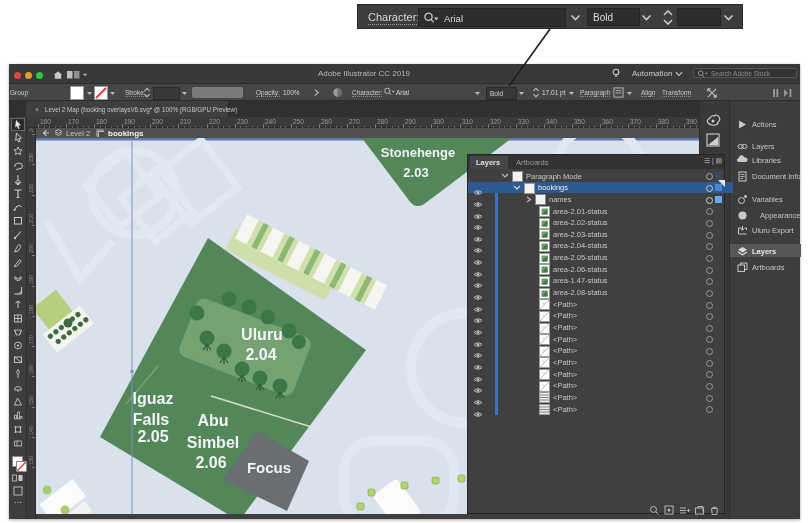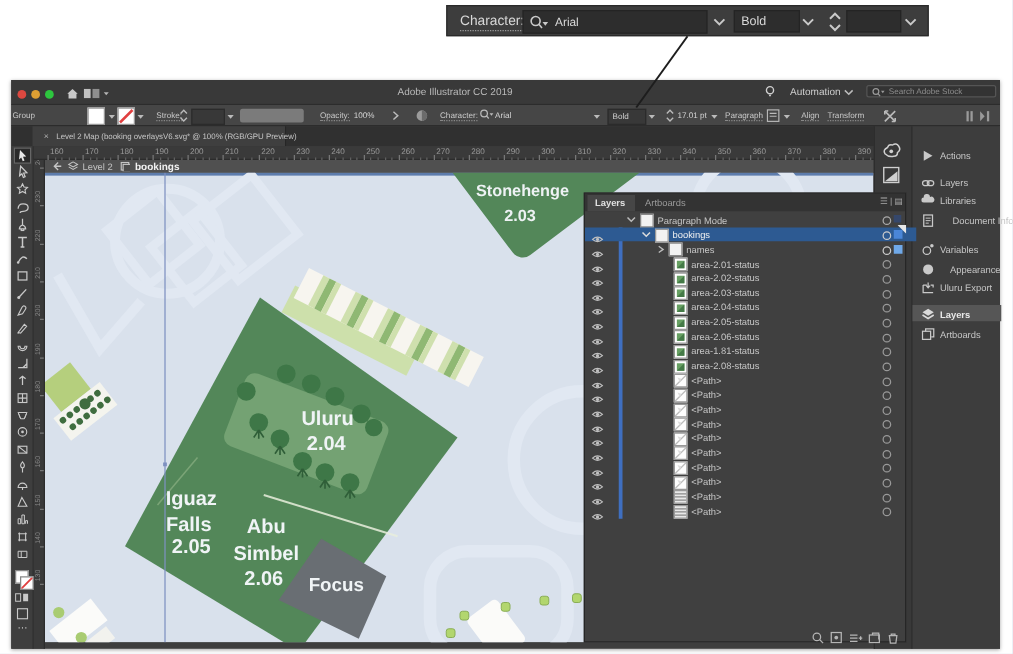--- a/index.html
+++ b/index.html
@@ -599,21 +599,21 @@
       </svg>
       <span class="txt" style="left:22px;top:41px;font-size:7.5px;color:#c5c5c5;">Layers</span>
       <svg class="abs" style="left:7px;top:54px;" width="11" height="11" viewBox="0 0 11 11">
         <path d="M2 7 a2 2 0 0 1 0-4 a2.5 2.5 0 0 1 5-0.5 a2.2 2.2 0 0 1 2 4.5 z" fill="#c9c9c9"></path>
       </svg>
       <span class="txt" style="left:22px;top:55px;font-size:7.5px;color:#c5c5c5;">Libraries</span>
       <svg class="abs" style="left:7px;top:70px;" width="11" height="11" viewBox="0 0 11 11">
         <rect x="2" y="1" width="7" height="9" fill="none" stroke="#c9c9c9" stroke-width="1"></rect>
         <path d="M3.5 3.5 h4 M3.5 5.5 h4 M3.5 7.5 h2.5" stroke="#c9c9c9" stroke-width="0.8"></path>
       </svg>
-      <span class="txt" style="left:32px;top:71px;font-size:7.5px;color:#c5c5c5;text-align:right;">Document Info</span>
+      <span class="txt" style="left:22px;top:71px;font-size:7.5px;color:#c5c5c5;text-align:right;">Document Info</span>
       <svg class="abs" style="left:7px;top:93px;" width="11" height="11" viewBox="0 0 11 11">
         <circle cx="4.5" cy="6.5" r="3" fill="none" stroke="#c9c9c9" stroke-width="1"></circle>
         <circle cx="8.5" cy="2.5" r="1.4" fill="#c9c9c9"></circle>
       </svg>
       <span class="txt" style="left:22px;top:94px;font-size:7.5px;color:#c5c5c5;">Variables</span>
       <svg class="abs" style="left:7px;top:109px;" width="11" height="11" viewBox="0 0 11 11">
         <circle cx="5.5" cy="5.5" r="4" fill="#c9c9c9"></circle>
       </svg>
       <span class="txt" style="left:30px;top:110px;font-size:7.5px;color:#c5c5c5;">Appearance</span>
       <svg class="abs" style="left:7px;top:124px;" width="11" height="11" viewBox="0 0 11 11">
@@ -751,21 +751,21 @@
       <span class="abs" style="left:5px;top:121.4px;width:9px;height:9px;"><svg width="10" height="9" viewBox="0 0 10 9">
           <path d="M1 4.5 Q5 1 9 4.5 Q5 8 1 4.5 Z" fill="none" stroke="#c0c0c0" stroke-width="0.9"></path>
           <circle cx="5" cy="4.5" r="1.3" fill="#c0c0c0"></circle>
         </svg></span>
       <div class="abs" style="left:71px;top:120.9px;width:9px;height:9px;background:#fff;border:1px solid #999;">
         <svg width="9" height="9" style="position:absolute;left:0;top:0;">
           <path d="M1.5 1.5 h6 v6 h-6 z" fill="#67a063"></path>
           <path d="M1.5 7.5 L7.5 1.5 L7.5 7.5 Z" fill="#447a47"></path>
         </svg>
       </div>
-      <span class="txt" style="left:85px;top:121.4px;font-size:7.5px;color:#c6c6c6;">area-1.81-status</span>
+      <span class="txt" style="left:85px;top:121.4px;font-size:7.5px;color:#c6c6c6;">area-1.47-status</span>
       <div class="abs" style="left:238px;top:123.2px;width:5px;height:5px;border:1px solid #999;border-radius:50%;"></div>
       <span class="abs" style="left:5px;top:133.0px;width:9px;height:9px;"><svg width="10" height="9" viewBox="0 0 10 9">
           <path d="M1 4.5 Q5 1 9 4.5 Q5 8 1 4.5 Z" fill="none" stroke="#c0c0c0" stroke-width="0.9"></path>
           <circle cx="5" cy="4.5" r="1.3" fill="#c0c0c0"></circle>
         </svg></span>
       <div class="abs" style="left:71px;top:132.5px;width:9px;height:9px;background:#fff;border:1px solid #999;">
         <svg width="9" height="9" style="position:absolute;left:0;top:0;">
           <path d="M1.5 1.5 h6 v6 h-6 z" fill="#67a063"></path>
           <path d="M1.5 7.5 L7.5 1.5 L7.5 7.5 Z" fill="#447a47"></path>
         </svg>

